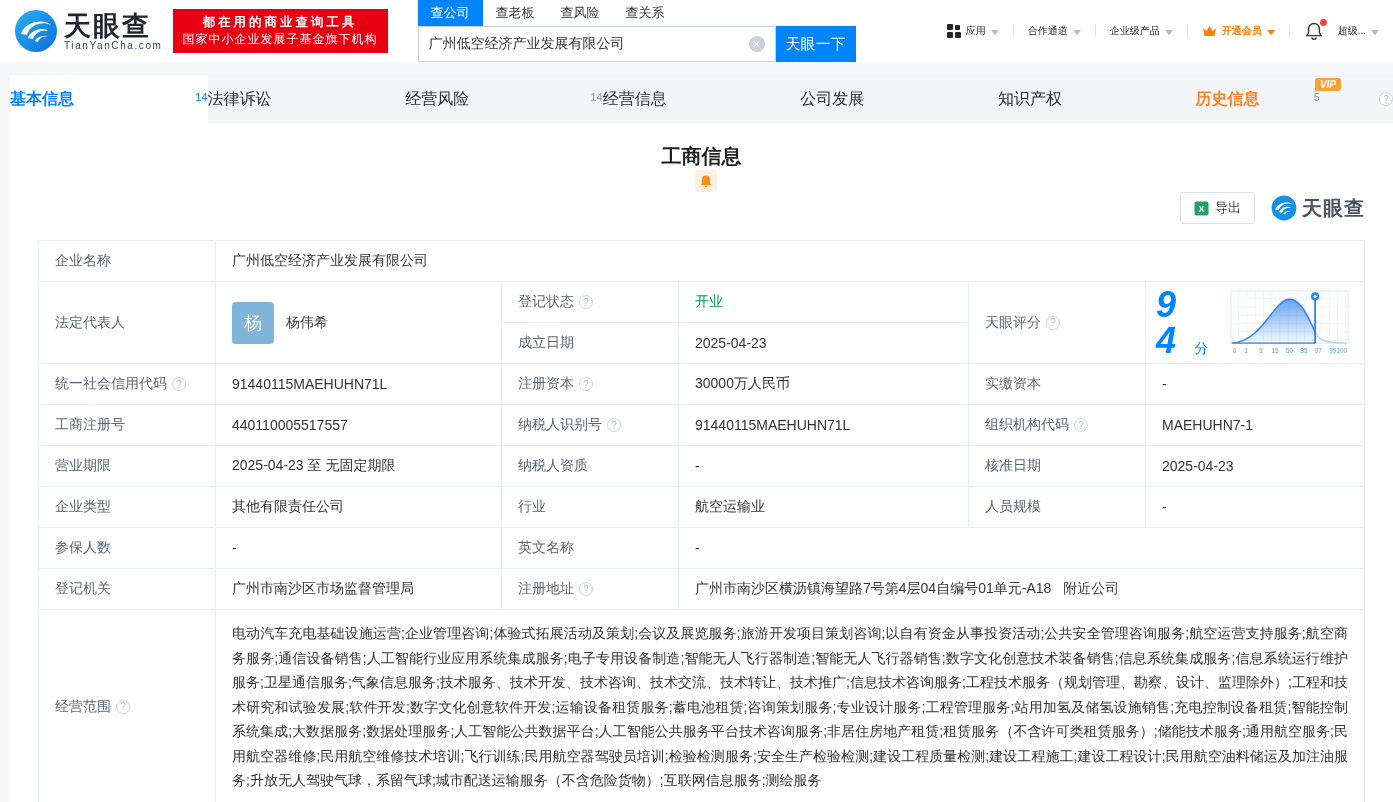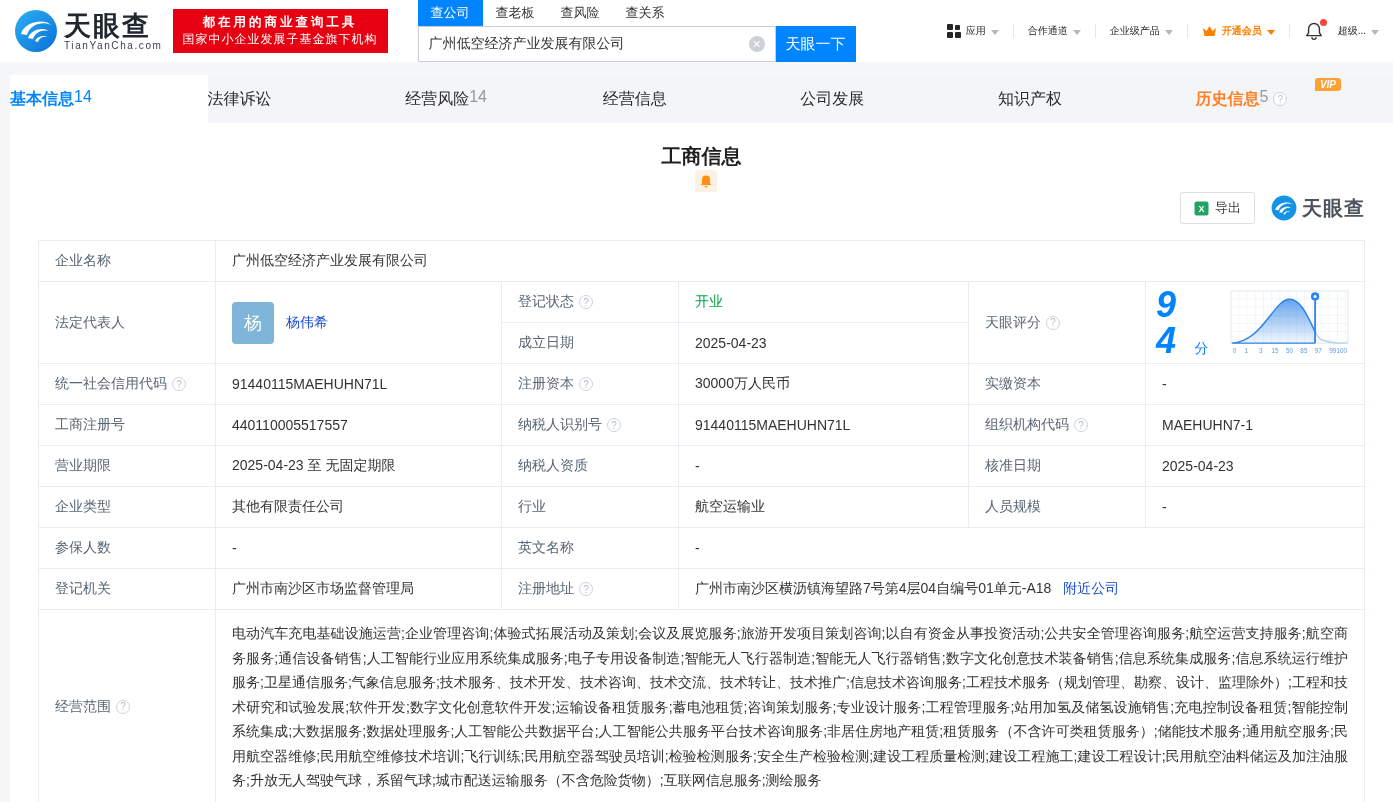--- a/index.html
+++ b/index.html
@@ -32,45 +32,45 @@
   .caret.orange { border-top-color:#ff8000; }
   .sep { width:1px; height:14px; background:#e6e6e6; }
   .vip-nav { color:#ff8000; font-weight:700; }
   .bell-wrap { position:relative; display:flex; align-items:center; cursor:pointer;}
   .bell-dot { position:absolute; top:-2px; right:-3px; width:7px; height:7px; border-radius:50%; background:#f5483b; }
 
   
   .page { margin-left:10px; background:#fff; min-height:739px; }
   .gap { height:13px; background:#f6f7f9; }
   .tabbar { display:flex; background:#f3f5f8; height:48px; }
-  .ptab { flex:1; display:flex; align-items:center; justify-content:flex-start; font-size:16px; color:#2b2b2b; cursor:pointer; position:relative; }
+  .ptab { flex:1; display:flex; align-items:center; justify-content:space-between; font-size:16px; color:#2b2b2b; cursor:pointer; position:relative; }
   .ptab.active { background:#fff; }
   .ptab.active .ptab-label { color:#0084ff; font-weight:700; }
-  .ptab-count { font-size:16px; color:#999; margin-left:0; position:relative; top:-2px;}
+  .ptab-count { font-size:11px; color:#999; margin-left:0; position:relative; top:-2px;}
   .ptab.active .ptab-count { color:#0084ff; }
   .ptab.history .ptab-label { color:#ff8125; font-weight:700;}
   .vip-badge { position:absolute; top:3px; right:52px; background:#ffa033; color:#fff; font-size:10px; font-style:italic; font-weight:700; padding:1px 5px; border-radius:3px 3px 3px 0; }
   .help { display:inline-flex; width:14px; height:14px; border:1px solid #ccd4db; border-radius:50%; color:#b3bdc6; font-size:10px; align-items:center; justify-content:center; margin-left:5px; flex:0 0 auto; cursor:pointer; background:#fff;}
 
   
   .sec-head { display:flex; align-items:center; padding:20px 28px 16px;flex-direction:column; }
   .sec-title { font-size:20px; font-weight:700; color:#1f1f1f; }
   .bell-chip { width:22px; height:22px; background:#fdf2e2; border-radius:3px; margin-left:8px; display:flex; align-items:center; justify-content:center; cursor:pointer;}
   .sec-right { margin-left:auto; display:flex; align-items:center; gap:16px; }
   .export-btn { display:flex; align-items:center; gap:6px; border:1px solid #dcdfe3; background:#fff; border-radius:3px; padding:6px 13px; font-size:13px; color:#3c3c3c; cursor:pointer; font-family:inherit;}
   .wm { display:flex; align-items:center; gap:5px; }
   .wm-txt { font-size:20px; font-weight:700; color:#4c545e; letter-spacing:1px;}
 
   
   table.info { width:calc(100% - 56px); margin:0 28px 32px; border-collapse:collapse; table-layout:fixed;padding-left:42px; }
   table.info td { border:1px solid #e6edf4; font-size:14px; padding:11px 16px; vertical-align:middle; background:#fff; word-break:break-all;}
   td.lbl { background:#f3f9fd; color:#596673; }
   td.lbl .lbl-in { display:flex; align-items:center; }
   .green { color:#00a648; }
-  a.blue { color:#1d4ed8; text-decoration:none; cursor:pointer; }
+  a.blue { color:#404040; text-decoration:none; cursor:pointer; }
   .rep { display:flex; align-items:center; }
   .avatar { width:42px; height:42px; border-radius:4px; background:#7eb5d8; color:#fff; font-size:18px; display:flex; align-items:center; justify-content:center; cursor:pointer; flex:0 0 auto;}
   .rep a { margin-left:12px; }
   td.scope-cell { line-height:24.5px; text-align:justify; padding:12px 16px;}
   .score-cell { padding:4px 10px !important; }
   .score-wrap { display:flex; align-items:center; justify-content:center; gap:22px; }
   .score-num { display:flex; align-items:flex-end; }
   .score-big { font-size:36px; font-weight:700; font-style:italic; color:#0084ff; line-height:36px;}
   .score-unit { font-size:14px; color:#0084ff; margin-left:2px; line-height:22px;}
   .ax { font-size:7px; fill:#5d9be0; }

